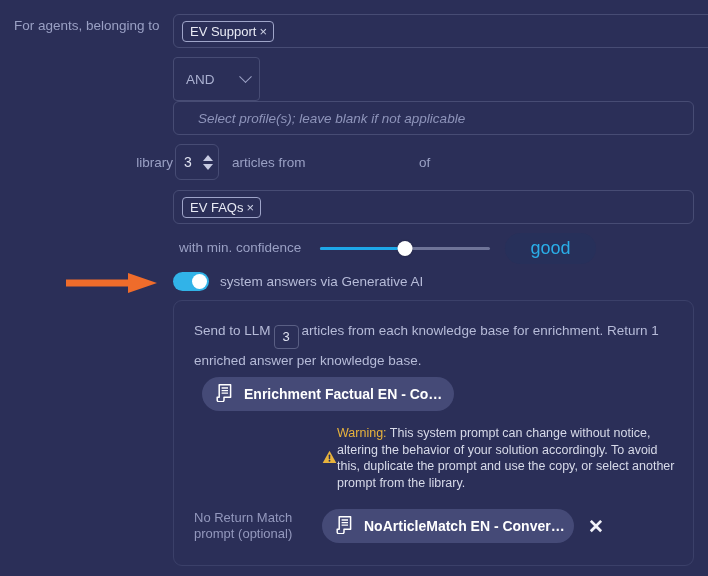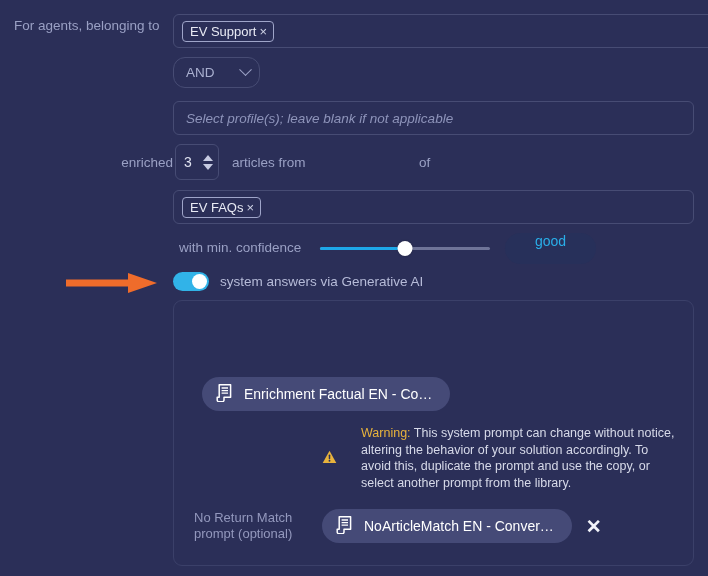--- a/index.html
+++ b/index.html
@@ -55,22 +55,22 @@
   .tag .tag-x {
     color: #cfd3e6;
     font-size: 13px;
     line-height: 1;
     cursor: pointer;
   }
 
   
   .select {
     border: 1px solid #474c74;
-    border-radius: 12px;
-    height: 31px;
+    border-radius: 4px;
+    height: 44px;
     display: flex;
     align-items: center;
     justify-content: space-between;
     padding: 0 9px 0 12px;
     color: #aab0d0;
     font-size: 13.5px;
     background: transparent;
     cursor: pointer;
   }
   .chev {
@@ -124,22 +124,23 @@
     box-shadow: 0 0 2px rgba(0,0,0,.35);
   }
 
   
   .pill {
     height: 31px;
     min-width: 91px;
     border-radius: 16px;
     background: #27305a;
     color: #2aaee8;
-    font-size: 14px;
+    font-size: 18px;
     display: inline-flex;
+    align-items: center;
     justify-content: center;
     cursor: pointer;
   }
 
   
   .toggle {
     width: 36px; height: 19px;
     border-radius: 10px;
     background: #31b3e8;
     position: relative;
@@ -188,41 +189,41 @@
   .prompt-chip {
     display: inline-flex;
     align-items: center;
     gap: 11px;
     height: 34px;
     padding: 0 18px 0 14px;
     border-radius: 17px;
     background: #454a77;
     color: #ffffff;
     font-size: 14px;
-    font-weight: normal;
+    font-weight: bold;
     cursor: pointer;
     max-width: 252px;
     white-space: nowrap;
     overflow: hidden;
   }
   .prompt-chip .doc-ico { flex: none; display: block; }
 
   .side-label {
     color: #9398bd;
     font-size: 13px;
     line-height: 16px;
     width: 120px;
   }
 
   
   .warn-wrap {
     position: absolute;
     left: 148px; top: 124px;
     display: flex;
-    gap: 24px;
+    gap: 0;
     width: 355px;
   }
   .warn-ico { flex: none; margin-top: 25px; }
   .warn-text {
     color: #d7dae9;
     font-size: 12.5px;
     line-height: 16.5px;
   }
   .warn-text .w-key { color: #e8b33c; }
 
@@ -249,26 +250,26 @@
       <span>EV Support</span>
       <span class="tag-x">×</span>
     </span>
   </div>
 
   <div class="select" style="position:absolute; left:173px; top:57px; width:87px;">
     <span>AND</span>
     <span class="chev"></span>
   </div>
 
-  <div class="field-box" style="position:absolute; left:173px; top:101px; width:521px; height:34px; padding-left:12px;">
+  <div class="field-box" style="position:absolute; left:173px; top:101px; width:521px; height:34px; padding-left:24px;">
     <span class="placeholder">Select profile(s); leave blank if not applicable</span>
   </div>
 
   <div class="row" style="left:14px; top:155px; width:159px; justify-content:flex-end;">
-    <span class="lbl">enriched</span>
+    <span class="lbl">library</span>
   </div>
 
   <div class="stepper" style="position:absolute; left:175px; top:144px;">
     <span class="num">3</span>
     <span class="spin">
       <i class="up"></i>
       <i class="down"></i>
     </span>
   </div>
 
@@ -310,20 +311,23 @@
 
   <div class="row" style="left:173px; top:272px; gap:11px;">
     <span class="toggle">
       <span class="knob"></span>
     </span>
     <span class="lbl" style="color:#b6bbd8;">system answers via Generative AI</span>
   </div>
 
   <div class="panel">
 
+    <div class="panel-text">
+      <span>Send to LLM</span><span class="inline-num">3</span><span>articles from each knowledge base for enrichment. Return 1 enriched answer per knowledge base.</span>
+    </div>
 
     <div style="position:absolute; left:20px; top:82px; display:flex; align-items:flex-start;">
       <span class="prompt-chip" style="margin-left:8px; margin-top:-6px;">
         <span class="doc-ico">
           <svg width="17" height="18" viewBox="0 0 17 18">
             <path d="M3.2 0.8 H14.6 V13.2 H8.0 V16 a1.8 1.8 0 0 1-1.8 1.8 H3.0 a1.8 1.8 0 0 1-1.8-1.8 V13.2 H3.2 Z" fill="none" stroke="#ffffff" stroke-width="1.5" stroke-linejoin="round"></path>
             <line x1="5.6" y1="4.0" x2="12.0" y2="4.0" stroke="#ffffff" stroke-width="1.3"></line>
             <line x1="5.6" y1="6.6" x2="12.0" y2="6.6" stroke="#ffffff" stroke-width="1.3"></line>
             <line x1="5.6" y1="9.2" x2="12.0" y2="9.2" stroke="#ffffff" stroke-width="1.3"></line>
           </svg>

